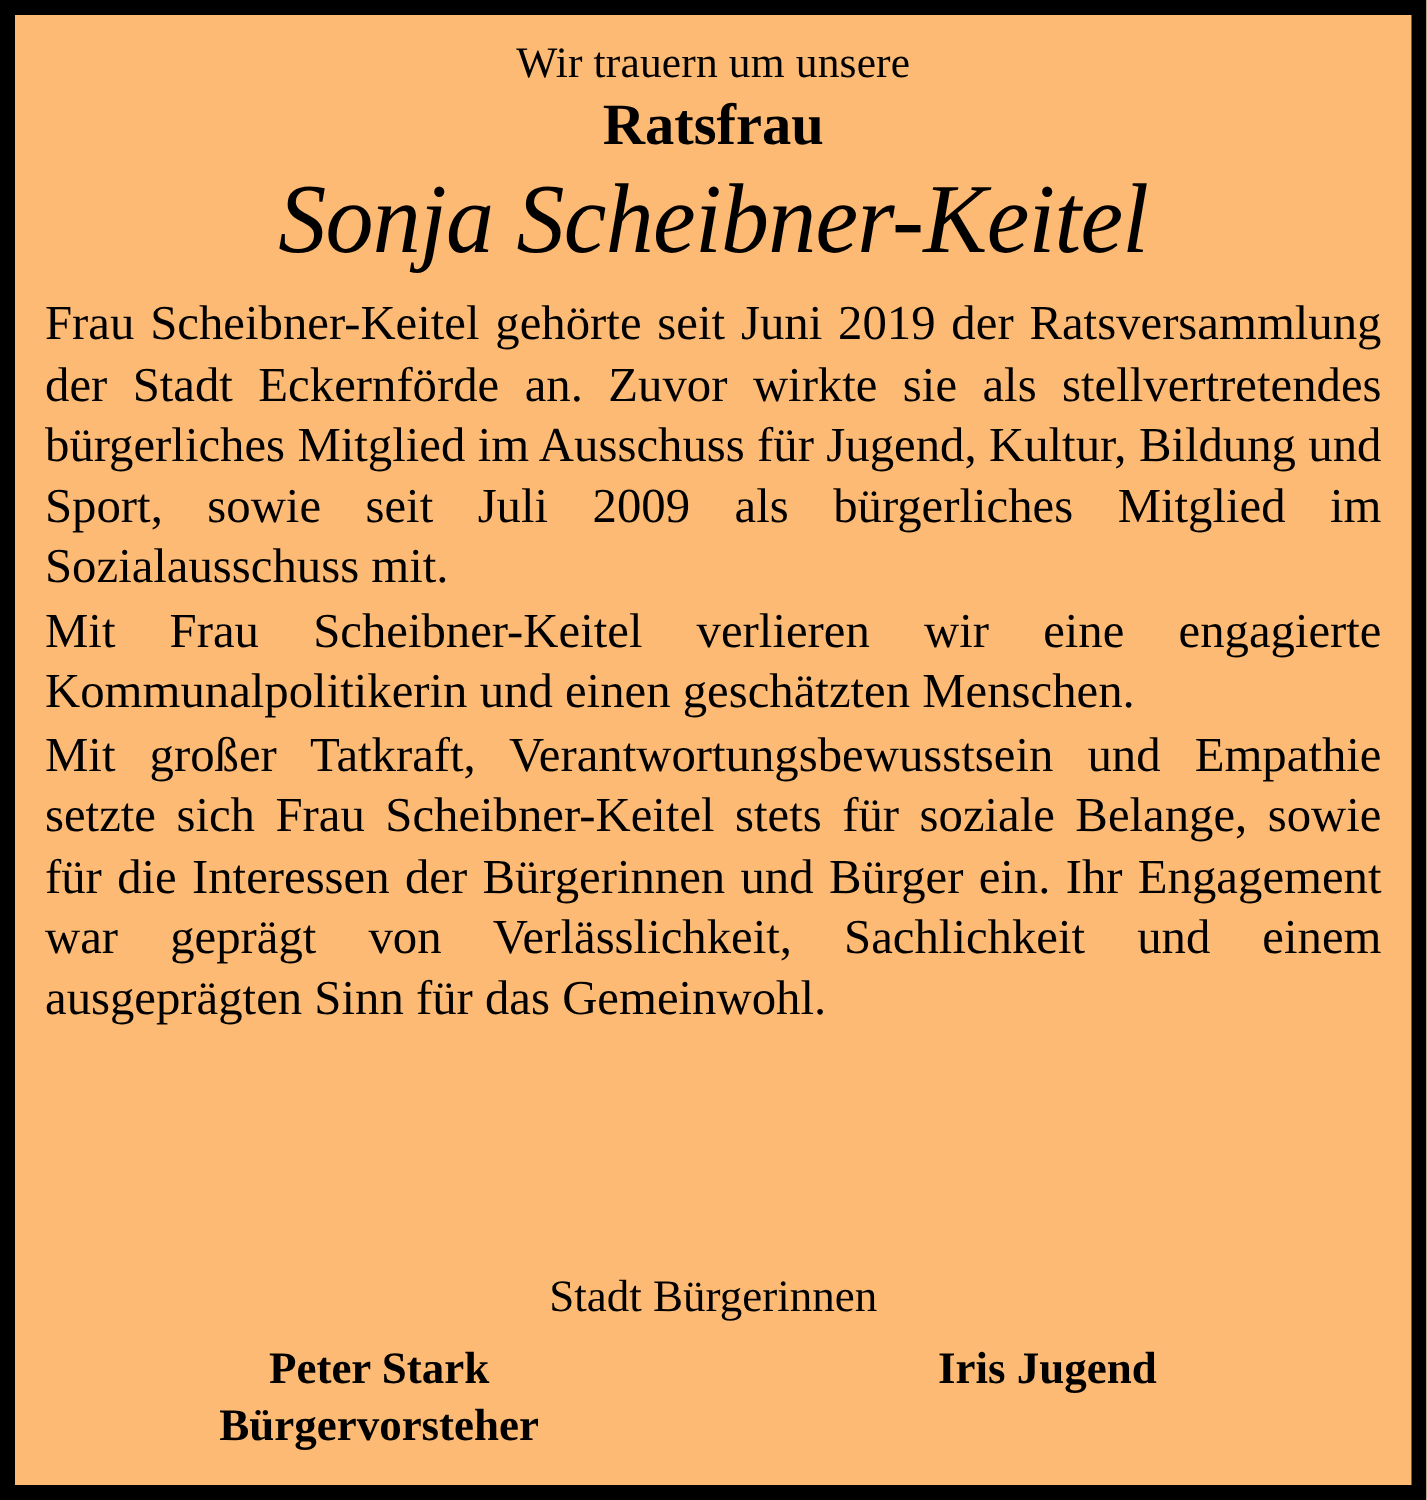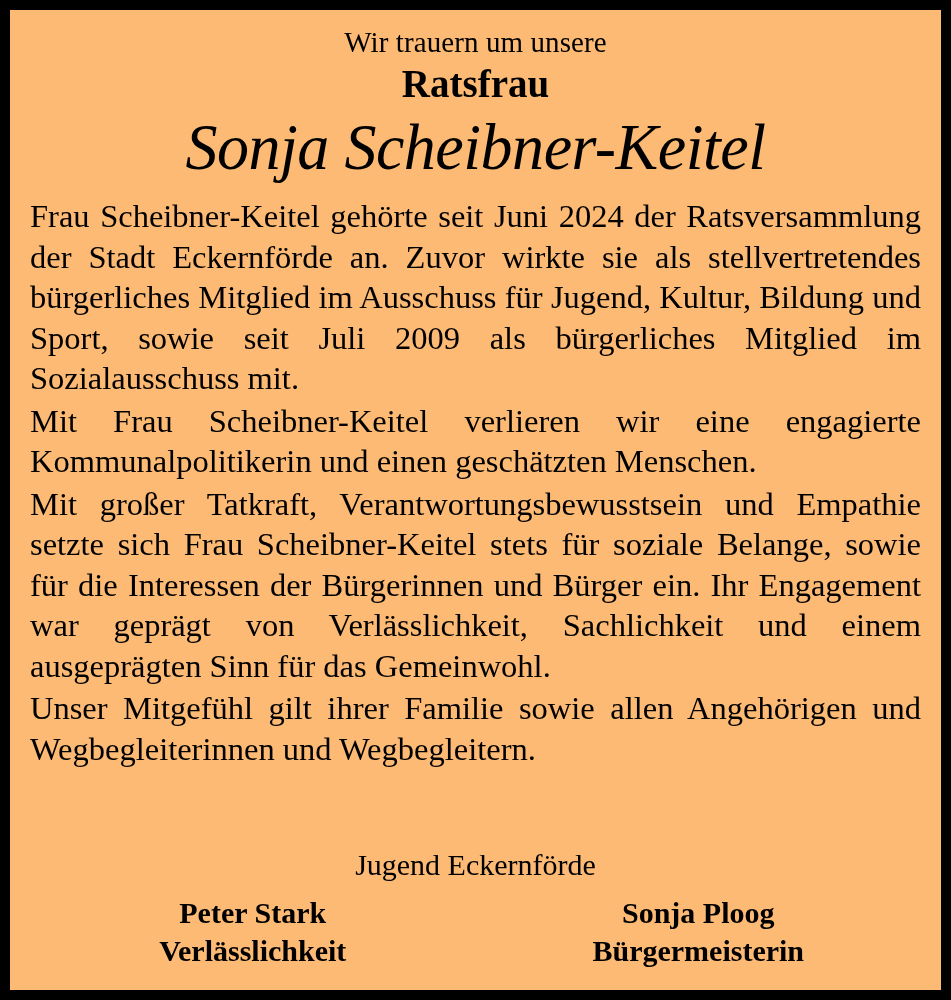--- a/index.html
+++ b/index.html
@@ -119,35 +119,33 @@
 <div id="notice">
   <div id="notice-inner">
 
     <div>
       <div class="lead-line">Wir trauern um unsere</div>
       <div class="role-line">Ratsfrau</div>
       <div class="deceased-name">Sonja Scheibner-Keitel</div>
     </div>
 
     <div class="body-block">
-      <p class="para">Frau Scheibner-Keitel gehörte seit Juni 2024 der Ratsversammlung der Stadt Eckernförde an. Zuvor wirkte sie als stellvertretendes bürgerliches Mitglied im Ausschuss für Jugend, Kultur, Bildung und Sport, sowie seit Juli 2009 als bürgerliches Mitglied im Sozialausschuss mit.</p>
+      <p class="para">Frau Scheibner-Keitel gehörte seit Juni 2019 der Ratsversammlung der Stadt Eckernförde an. Zuvor wirkte sie als stellvertretendes bürgerliches Mitglied im Ausschuss für Jugend, Kultur, Bildung und Sport, sowie seit Juli 2009 als bürgerliches Mitglied im Sozialausschuss mit.</p>
       <p class="para">Mit Frau Scheibner-Keitel verlieren wir eine engagierte Kommunalpolitikerin und einen geschätzten Menschen.</p>
       <p class="para">Mit großer Tatkraft, Verantwortungsbewusstsein und Empathie setzte sich Frau Scheibner-Keitel stets für soziale Belange, sowie für die Interessen der Bürgerinnen und Bürger ein. Ihr Engagement war geprägt von Verlässlichkeit, Sachlichkeit und einem ausgeprägten Sinn für das Gemeinwohl.</p>
-      <p class="para">Unser Mitgefühl gilt ihrer Familie sowie allen Angehörigen und Wegbegleiterinnen und Wegbegleitern.</p>
     </div>
 
     <div class="footer-block">
-      <div class="org-line">Jugend Eckernförde</div>
+      <div class="org-line">Stadt Bürgerinnen</div>
 
       <div class="signers">
         <div class="signer">
           <div class="signer-name">Peter Stark</div>
-          <div class="signer-title">Verlässlichkeit</div>
+          <div class="signer-title">Bürgervorsteher</div>
         </div>
         <div class="signer">
-          <div class="signer-name">Sonja Ploog</div>
-          <div class="signer-title">Bürgermeisterin</div>
+          <div class="signer-name">Iris Jugend</div>
         </div>
       </div>
     </div>
 
   </div>
 </div>
 
 </body></html>

